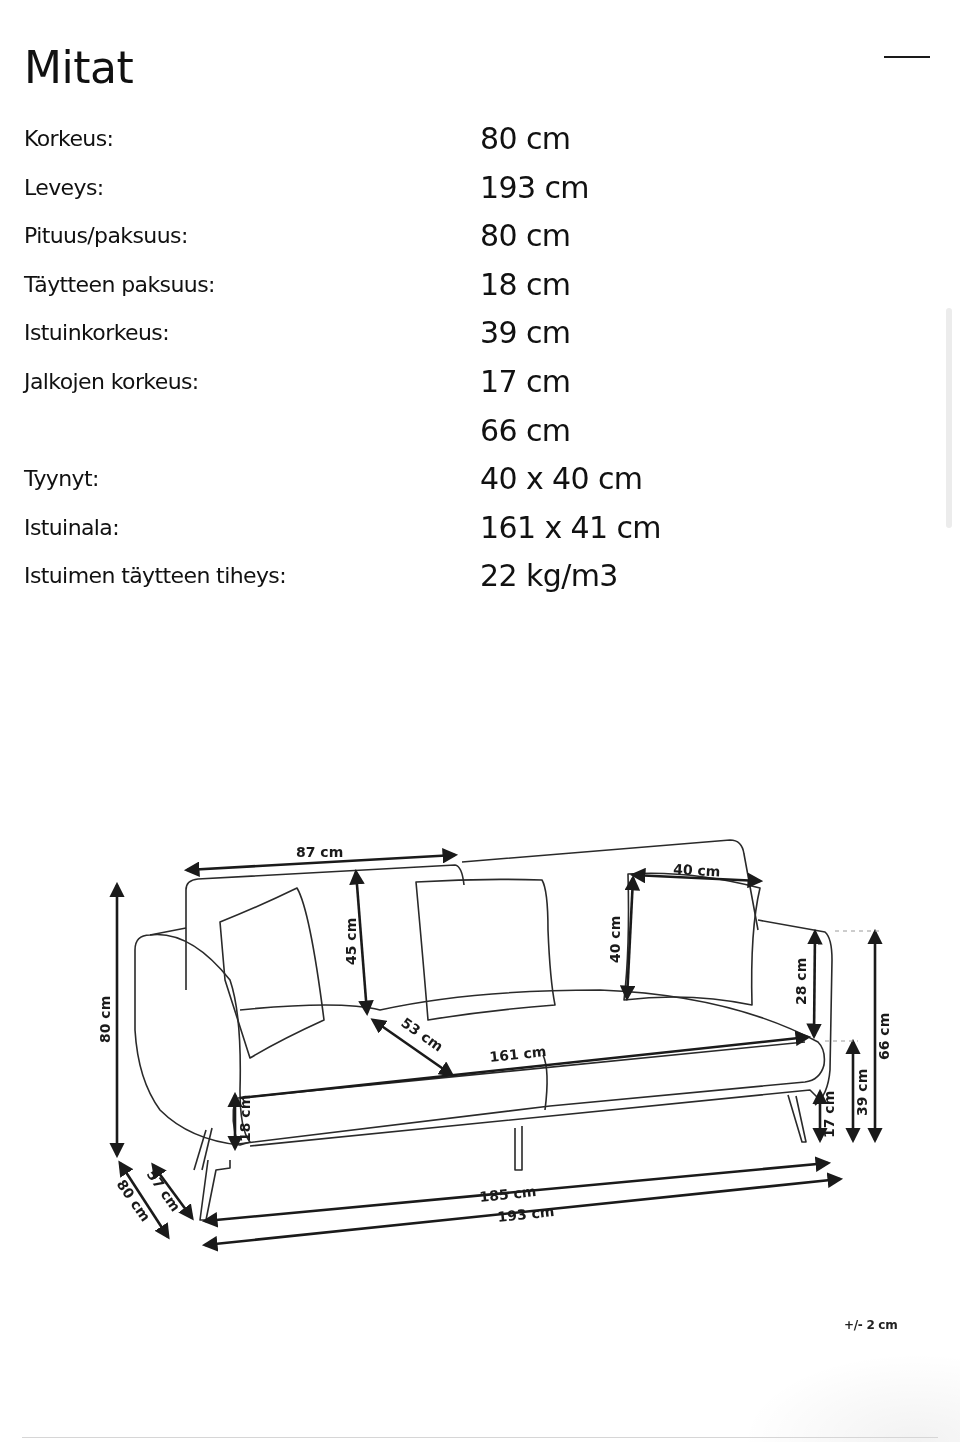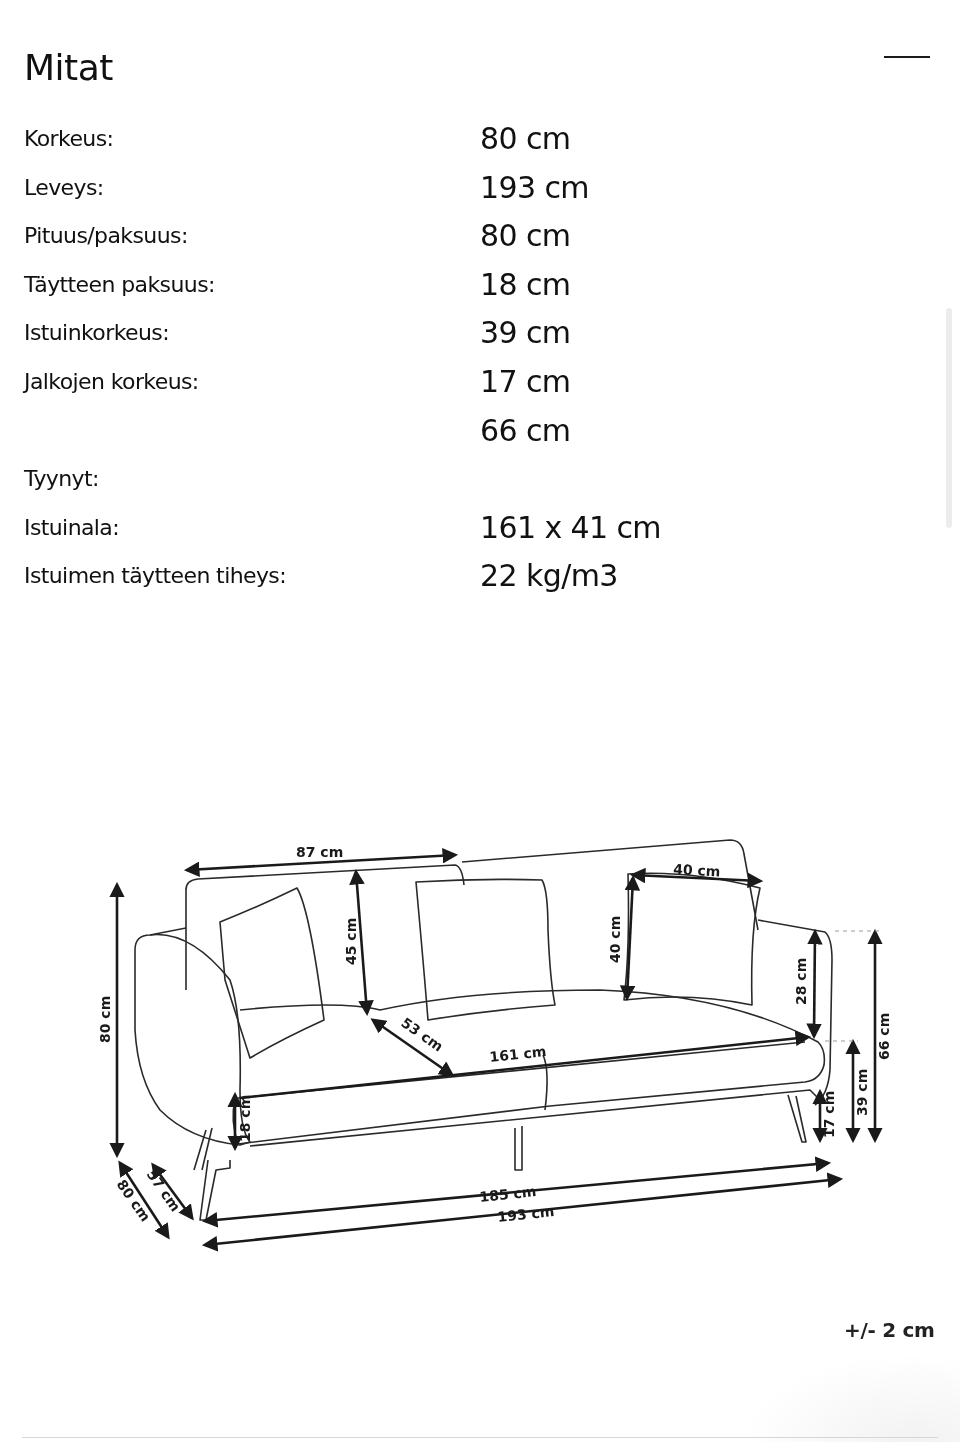--- a/index.html
+++ b/index.html
@@ -1,28 +1,28 @@
 <!DOCTYPE html>
 <html><head>
 <meta charset="utf-8">
 <style>
   html, body { margin:0; padding:0; background:#ffffff; }
   body { width:960px; height:1442px; position:relative; overflow:hidden;
          font-family:"DejaVu Sans", sans-serif; color:#111111; }
-  .title { position:absolute; left:24px; top:44px; font-size:36px; font-weight:400;
+  .title { position:absolute; left:24px; top:44px; font-size:44px; font-weight:400;
            letter-spacing:-0.5px; color:#111; margin:0; line-height:48px; }
   .collapse-btn { position:absolute; left:884px; top:50px; width:46px; height:14px; cursor:pointer; }
   .collapse-btn .bar { position:absolute; left:0; top:6px; width:46px; height:2px; background:#1a1a1a; }
   .specs { position:absolute; left:24px; top:115px; width:860px; }
   .row { position:relative; height:48.6px; }
   .row .k { position:absolute; left:0; top:6px; font-size:22px; line-height:36px; letter-spacing:-0.6px; white-space:nowrap; }
   .row .v { position:absolute; left:456px; top:6px; font-size:30px; line-height:36px; letter-spacing:-0.6px; white-space:nowrap; }
   .scrollbar { position:absolute; left:946px; top:308px; width:6px; height:220px; background:#ececec; border-radius:3px; }
   .diagram { position:absolute; left:90px; top:830px; width:840px; height:430px; }
-  .tolerance { position:absolute; left:844px; top:1318px; font-size:20px; font-weight:bold; color:#222; letter-spacing:-0.3px; }
+  .tolerance { position:absolute; left:844px; top:1318px; font-size:12px; font-weight:bold; color:#222; letter-spacing:-0.3px; }
   .divider { position:absolute; left:22px; top:1437px; width:916px; height:1px; background:#d6d6d6; }
   .fade { position:absolute; right:0; bottom:0; width:220px; height:90px;
           background:radial-gradient(ellipse at 80% 100%, rgba(0,0,0,0.05), rgba(0,0,0,0) 70%); }
   svg text { font-family:"DejaVu Sans", sans-serif; font-weight:bold; fill:#1a1a1a; }
 </style>
 </head>
 <body>
 
 <h1 class="title">Mitat</h1>
 <div class="collapse-btn">
@@ -52,20 +52,21 @@
     </div>
   <div class="row">
       <span class="k">Jalkojen korkeus:</span>
       <span class="v">17 cm</span>
     </div>
   <div class="row">
       <span class="v">66 cm</span>
     </div>
   <div class="row">
       <span class="k">Tyynyt:</span>
+      <span class="v">40 x 40 cm</span>
     </div>
   <div class="row">
       <span class="k">Istuinala:</span>
       <span class="v">161 x 41 cm</span>
     </div>
   <div class="row">
       <span class="k">Istuimen täytteen tiheys:</span>
       <span class="v">22 kg/m3</span>
     </div>
 </div>

